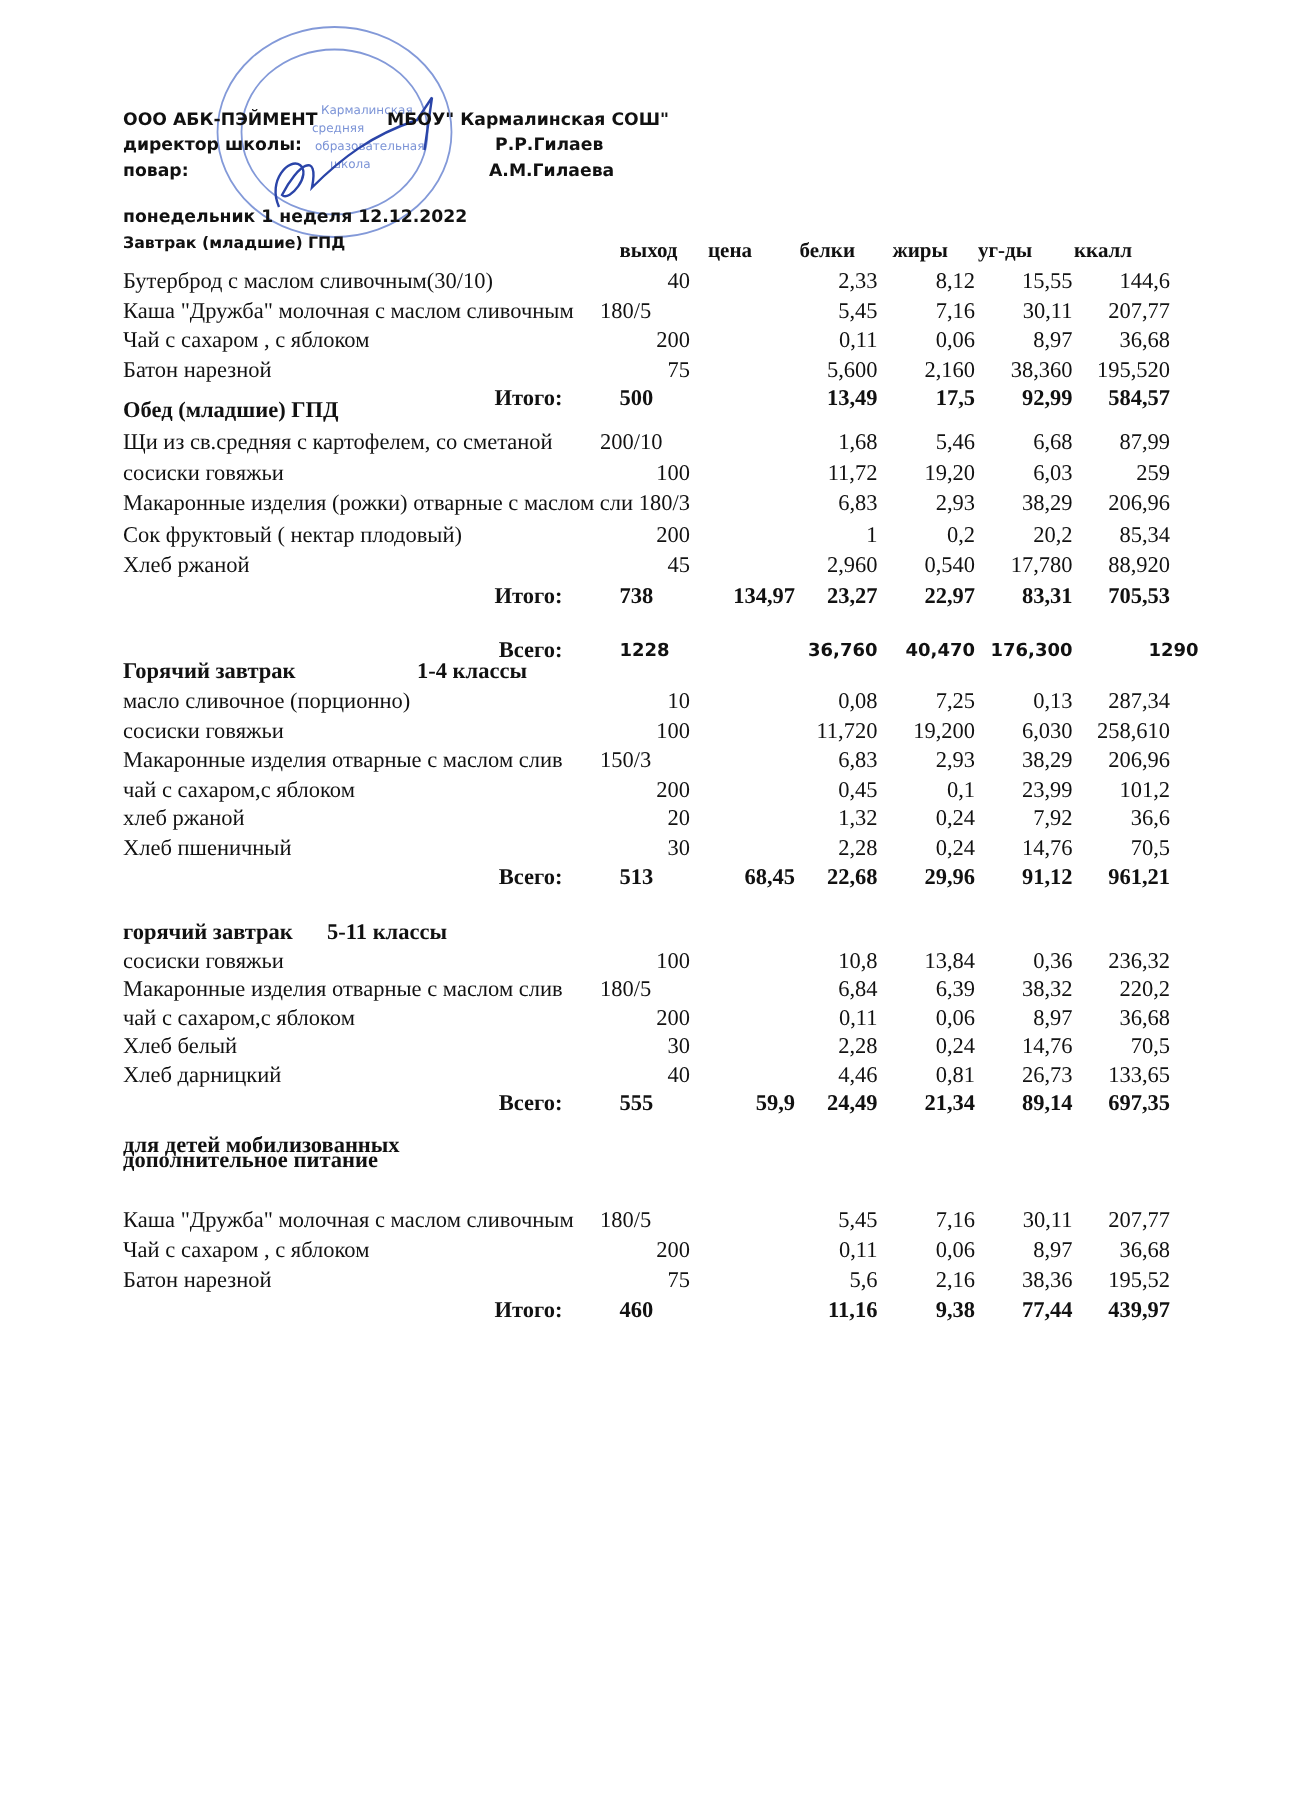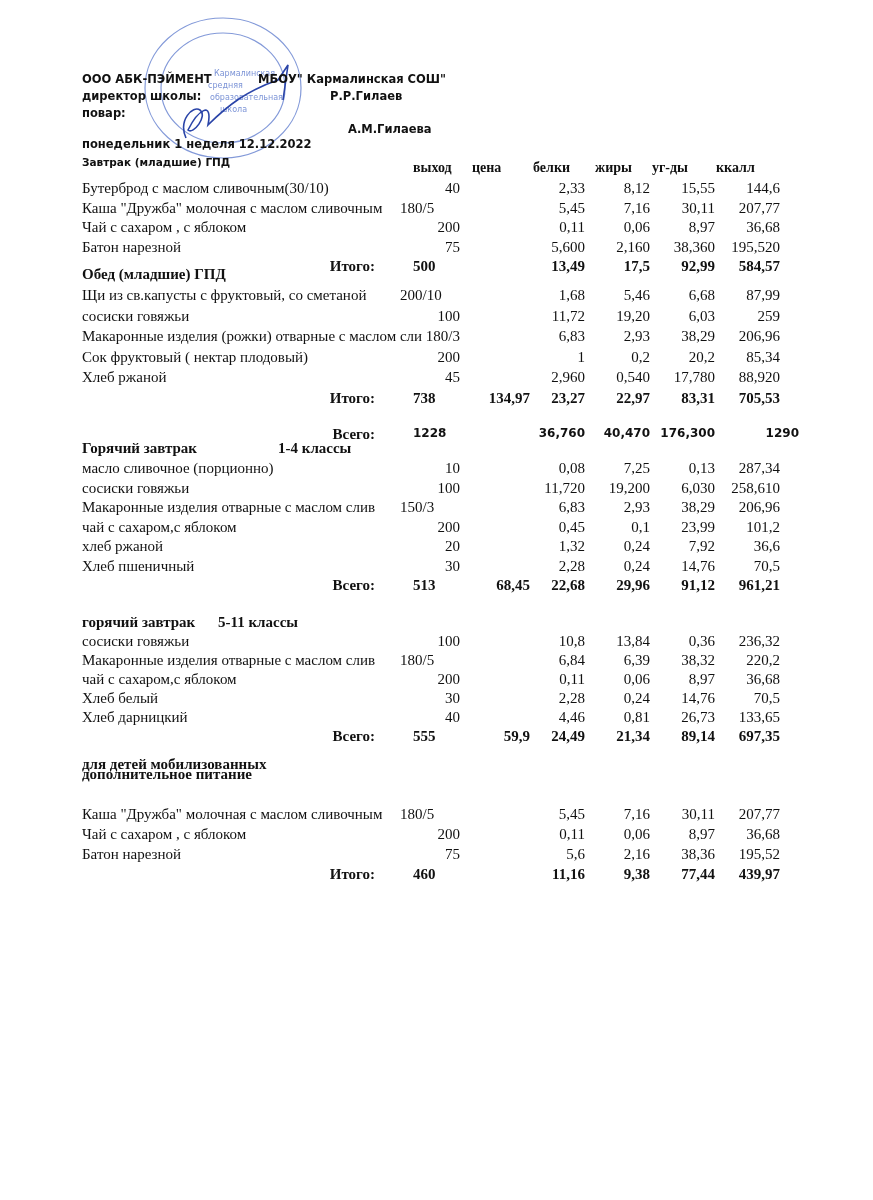--- a/index.html
+++ b/index.html
@@ -35,21 +35,21 @@
     <text x="82" y="102">школа</text>
   </g>
   <path d="M48 128 C 40 110, 55 95, 62 100 C 70 106, 55 125, 50 120 C 60 100, 75 90, 70 115 C 90 95, 110 80, 140 70 L 150 55 L 145 90" fill="none" stroke="#2a44a8" stroke-width="1.6"></path>
 </svg>
 
 <div class="abs sans" style="left:82px;top:72px;">ООО АБК-ПЭЙМЕНТ</div>
 <div class="abs sans" style="left:258px;top:72px;">МБОУ" Кармалинская СОШ"</div>
 <div class="abs sans" style="left:82px;top:89px;">директор школы:</div>
 <div class="abs sans" style="left:330px;top:89px;">Р.Р.Гилаев</div>
 <div class="abs sans" style="left:82px;top:106px;">повар:</div>
-<div class="abs sans" style="left:348px;top:106px;margin-top:16px;">А.М.Гилаева</div>
+<div class="abs sans" style="left:326px;top:106px;">А.М.Гилаева</div>
 <div class="abs sans" style="left:82px;top:137px;">понедельник 1 неделя 12.12.2022</div>
 
 <div class="abs sans" style="left:82px;top:156px;font-size:10.5px;">Завтрак (младшие) ГПД</div>
 <div class="abs serif b" style="left:413px;top:160px;font-size:14px;">выход</div>
 <div class="abs serif b" style="left:472px;top:160px;font-size:14px;">цена</div>
 <div class="abs serif b" style="left:533px;top:160px;font-size:14px;">белки</div>
 <div class="abs serif b" style="left:595px;top:160px;font-size:14px;">жиры</div>
 <div class="abs serif b" style="left:652px;top:160px;font-size:14px;">уг-ды</div>
 <div class="abs serif b" style="left:716px;top:160px;font-size:14px;">ккалл</div>
 
@@ -90,21 +90,21 @@
       <span class="total-label">Итого:</span>
       <span class="c-out" style="left: 413px;">500</span>
       <span class="c-price"></span>
       <span class="c-b">13,49</span>
       <span class="c-f">17,5</span>
       <span class="c-c">92,99</span>
       <span class="c-k">584,57</span>
     </div>
     <div class="abs serif b" style="left: 82px; top: 266px;">Обед (младшие) ГПД</div>
     <div class="row serif" style="top: 287px;">
-      <span class="name">Щи из св.капусты с фруктовый, со сметаной</span>
+      <span class="name">Щи из св.средняя с картофелем, со сметаной</span>
       <span class="c-out" style="text-align: left;">200/10</span>
       <span class="c-b">1,68</span>
       <span class="c-f">5,46</span>
       <span class="c-c">6,68</span>
       <span class="c-k">87,99</span>
     </div>
     <div class="row serif" style="top: 307.5px;">
       <span class="name">сосиски говяжьи</span>
       <span class="c-out" style="text-align: right; width: 55px; left: 405px;">100</span>
       <span class="c-b">11,72</span>

